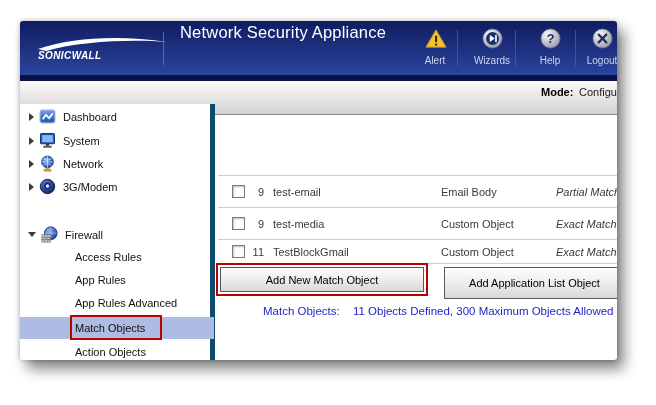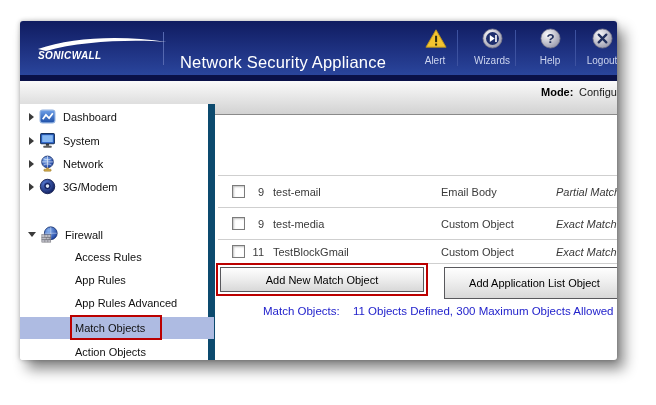--- a/index.html
+++ b/index.html
@@ -15,39 +15,39 @@
   .header { position:absolute; left:0; top:0; width:597px; height:54px;
             background:linear-gradient(180deg,#101c60 0%,#1c2e7c 45%,#2a459c 100%); }
   .hdr-strip { position:absolute; left:0; top:54px; width:597px; height:6px; background:#0a1148; }
 
   .logo { position:absolute; left:18px; top:17px; width:130px; height:26px; }
   .brand { position:relative; z-index:2; color:#fff; font-weight:bold; font-style:italic;
            font-size:10px; letter-spacing:.4px; top:7px;text-align:center; }
   .swoosh { position:absolute; left:-4px; top:-3px; z-index:1; }
 
   .hdr-sep { position:absolute; left:143px; top:11px; width:1px; height:33px; background:#5568b0; }
-  .product { position:absolute; left:160px; top:32px; color:#fff; font-size:16.5px;
+  .product { position:absolute; left:160px; top:2px; color:#fff; font-size:16.5px;
              letter-spacing:.2px; white-space:nowrap; }
 
   .actions { position:absolute; left:385px; top:0; height:54px; width:212px; }
   .act { position:absolute; top:7px; width:48px; text-align:center; cursor:pointer; }
   .act .ico { display:inline-block; width:21px; height:21px; }
   .act .lbl { display:block; margin-top:2px; font-size:10px; color:#ccd4ee; white-space:nowrap; }
   .act-sep { position:absolute; top:9px; width:1px; height:36px; background:#3d52a0; }
 
   
   .modebar { position:absolute; left:0; top:60px; width:597px; height:34px;
              background:linear-gradient(180deg,#fafafa,#d2d2d2);
              border-bottom:1px solid #8a8a8a; font-size:11px; }
   .mode-label { position:absolute; left:521px; top:5px; font-weight:bold; color:#000; }
   .mode-value { position:absolute; left:559px; top:5px; color:#1a1a1a; white-space:nowrap; }
 
   
   .sidebar { position:absolute; left:0; top:83px; width:195px; height:256px;
-             background:#fff; border-right:7px solid #0c4a6e; }
+             background:#fff; border-right:5px solid #0c4a6e; }
   .nav-item { position:absolute; left:0; width:194px; height:23px; display:flex;
               align-items:center; font-size:11px; color:#111; cursor:pointer; }
   .tri { width:0; height:0; margin-left:9px;
          border-left:5px solid #3a3a3a; border-top:4px solid transparent; border-bottom:4px solid transparent; }
   .tri.down { border-left:4px solid transparent; border-right:4px solid transparent;
               border-top:5px solid #3a3a3a; border-bottom:none; margin-left:8px; }
   .nav-ico { width:17px; height:17px; margin-left:5px; }
   .nav-label { margin-left:7px; }
   .sub-item { position:absolute; left:0; width:194px; height:22px; display:flex;
               align-items:center; font-size:11px; color:#111; cursor:pointer; }

